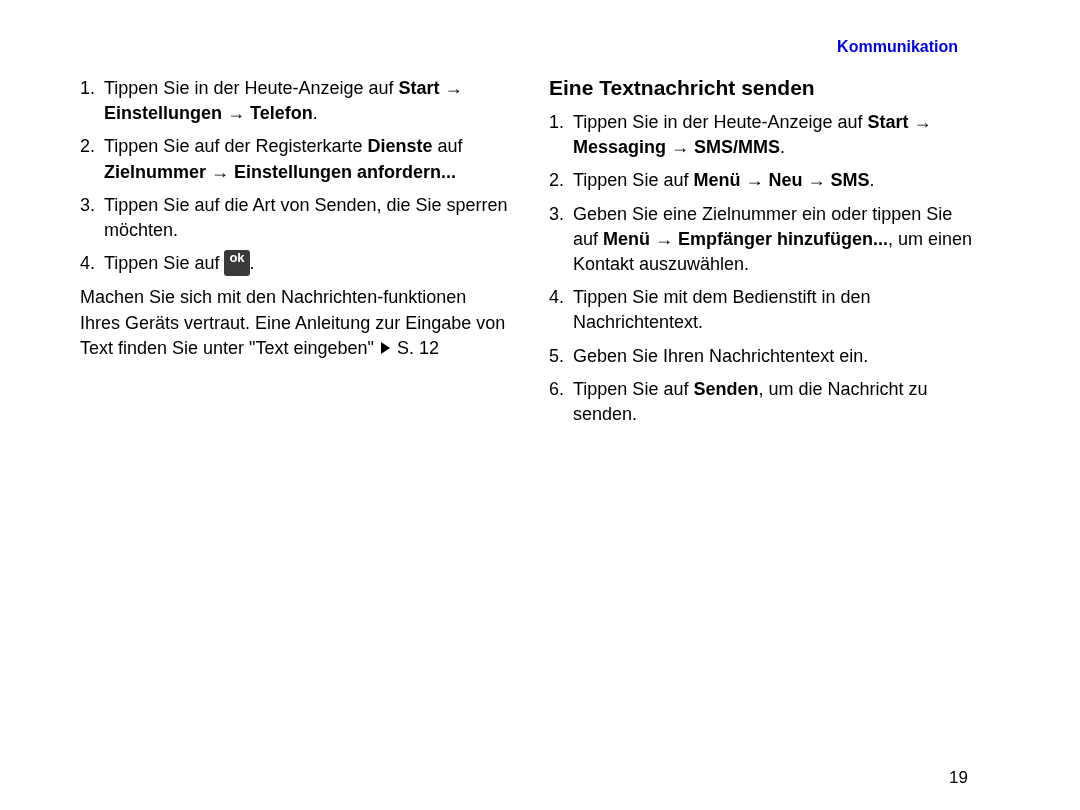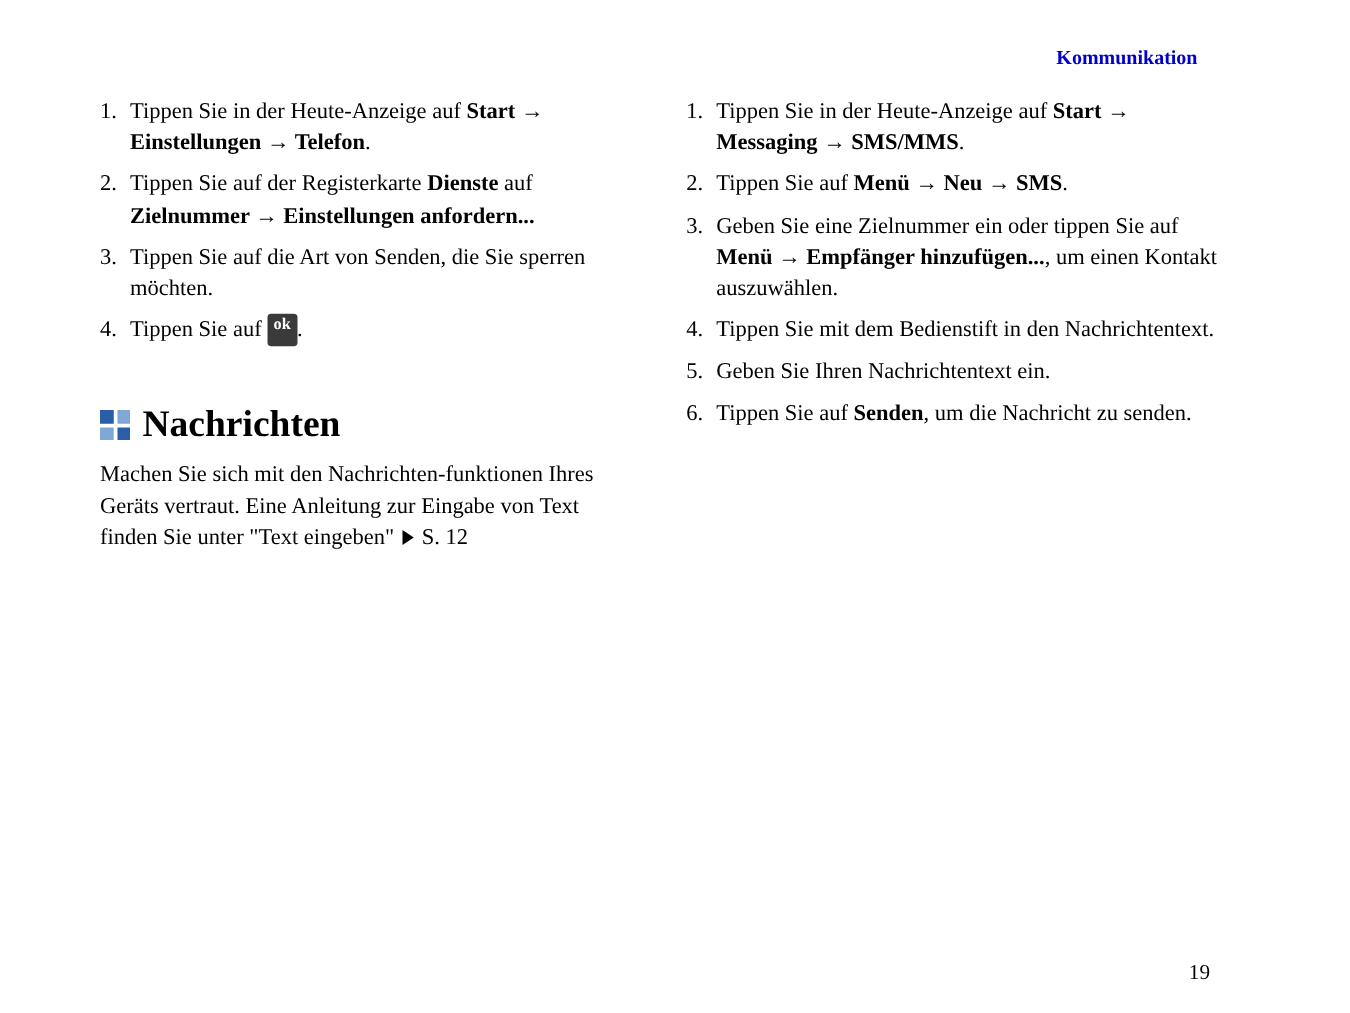--- a/index.html
+++ b/index.html
@@ -8,21 +8,20 @@
       height: 810px;
       background: #fff;
       font-family: Verdana, Geneva, sans-serif;
       color: #000;
     }
     .page {
       position: relative;
       width: 1048px;
       height: 810px;
       padding: 38px 70px 40px 80px;
-      font-family: Liberation Serif, serif;
     }
     .header {
       text-align: right;
       color: #0000cc;
       font-weight: bold;
       font-size: 16px;
       margin-bottom: 20px;
       padding-right: 20px;
     }
     .columns {
@@ -131,35 +130,27 @@
         </li>
         <li>
           <span>Tippen Sie auf der Registerkarte </span><span class="bold">Dienste</span><span> auf </span><span class="bold">Zielnummer </span><span class="bold arrow">→</span><span class="bold"> Einstellungen anfordern...</span>
         </li>
         <li>Tippen Sie auf die Art von Senden, die Sie sperren möchten.</li>
         <li>
           <span>Tippen Sie auf </span><span class="ok-badge">ok</span><span>.</span>
         </li>
       </ol>
 
-      <div class="section-title">
-        <div class="section-icon">
-          <span></span>
-            <span></span>
-            <span></span>
-            <span></span>
-        </div>
-        <h1 class="section">Nachrichten</h1>
-      </div>
       <p class="intro">
         <span>Machen Sie sich mit den Nachrichten-funktionen Ihres Geräts vertraut. Eine Anleitung zur Eingabe von Text finden Sie unter "Text eingeben" </span><span class="cross-ref"></span><span> S. 12</span>
       </p>
     </div>
 
     <div class="col">
+      <h2 class="subhead">Eine Textnachricht senden</h2>
       <ol>
         <li>
           <span>Tippen Sie in der Heute-Anzeige auf </span><span class="bold">Start </span><span class="bold arrow">→</span><span class="bold"> Messaging </span><span class="bold arrow">→</span><span class="bold"> SMS/MMS</span><span>.</span>
         </li>
         <li>
           <span>Tippen Sie auf </span><span class="bold">Menü </span><span class="bold arrow">→</span><span class="bold"> Neu </span><span class="bold arrow">→</span><span class="bold"> SMS</span><span>.</span>
         </li>
         <li>
           <span>Geben Sie eine Zielnummer ein oder tippen Sie auf </span><span class="bold">Menü </span><span class="bold arrow">→</span><span class="bold"> Empfänger hinzufügen...</span><span>, um einen Kontakt auszuwählen.</span>
         </li>

